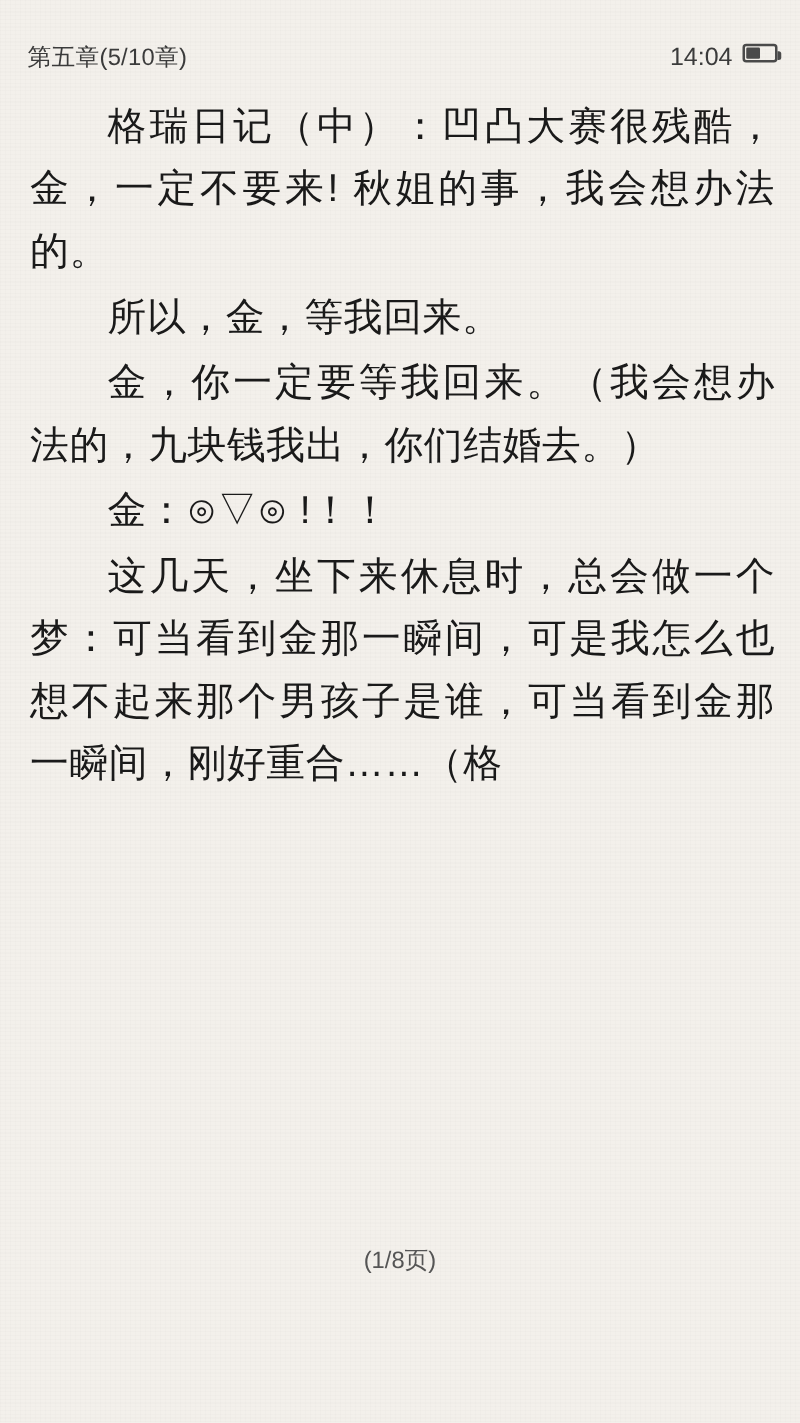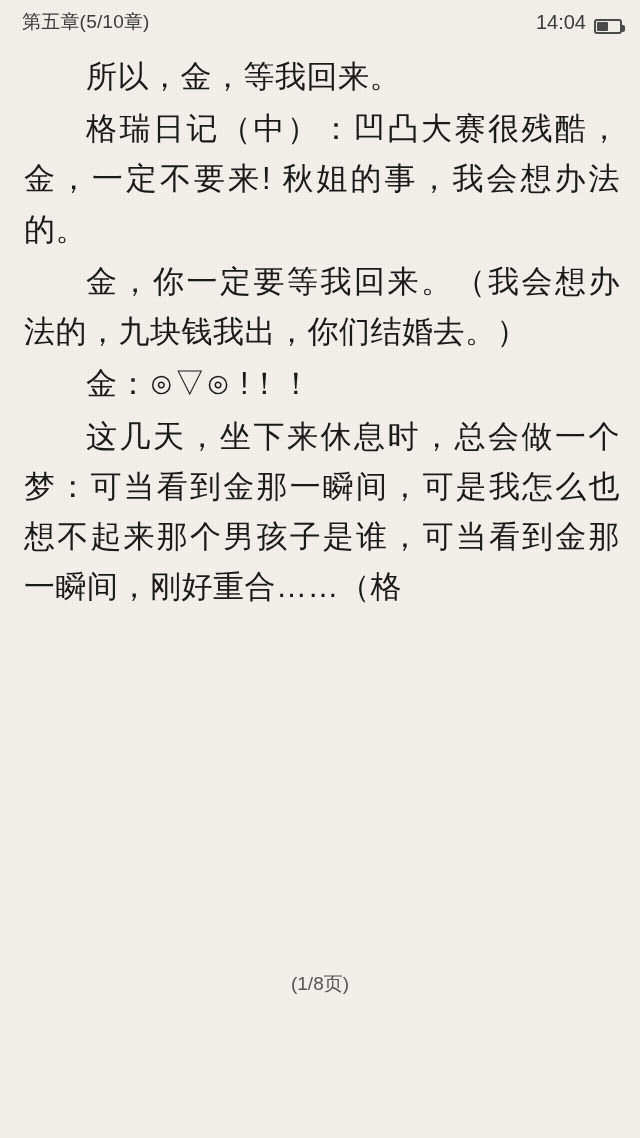--- a/index.html
+++ b/index.html
@@ -26,39 +26,40 @@
     z-index: 0;
   }
   .reader {
     position: relative;
     z-index: 1;
     width: 640px;
     height: 997px;
     box-sizing: border-box;
     display: flex;
     flex-direction: column;
+    margin-top: 24px;
   }
   
   .statusbar {
     height: 44px;
     flex: 0 0 44px;
     display: flex;
     align-items: center;
     justify-content: space-between;
     padding: 0 18px 0 22px;
     box-sizing: border-box;
     font-size: 19px;
     color: #3b3b3b;
   }
   .statusbar .chapter-indicator {
     letter-spacing: 0.2px;
   }
   .statusbar .right-cluster {
     display: flex;
-    align-items: flex-end;
+    align-items: flex-start;
     gap: 8px;
   }
   .statusbar .clock {
     font-size: 20px;
     color: #3b3b3b;
   }
   .battery {
     width: 28px;
     height: 15px;
     border: 2px solid #4a4a4a;
@@ -135,22 +136,22 @@
       <span class="clock">14:04</span>
       <span class="battery">
         <span class="fill" style="width: 45%;"></span>
       </span>
     </span>
   </div>
 
   <div class="content">
 
     <div class="body-text">
+      <p>格瑞日记（中）：凹凸大赛很残酷，金，一定不要来! 秋姐的事，我会想办法的。</p>
       <p>所以，金，等我回来。</p>
-      <p>格瑞日记（中）：凹凸大赛很残酷，金，一定不要来! 秋姐的事，我会想办法的。</p>
       <p>金，你一定要等我回来。（我会想办法的，九块钱我出，你们结婚去。）</p>
       <p>金：⊙▽⊙ !！！</p>
       <p>这几天，坐下来休息时，总会做一个梦：可当看到金那一瞬间，可是我怎么也想不起来那个男孩子是谁，可当看到金那一瞬间，刚好重合……（格</p>
     </div>
   </div>
 
   <div class="footer">
     <span>(1/8页)</span>
   </div>
 

